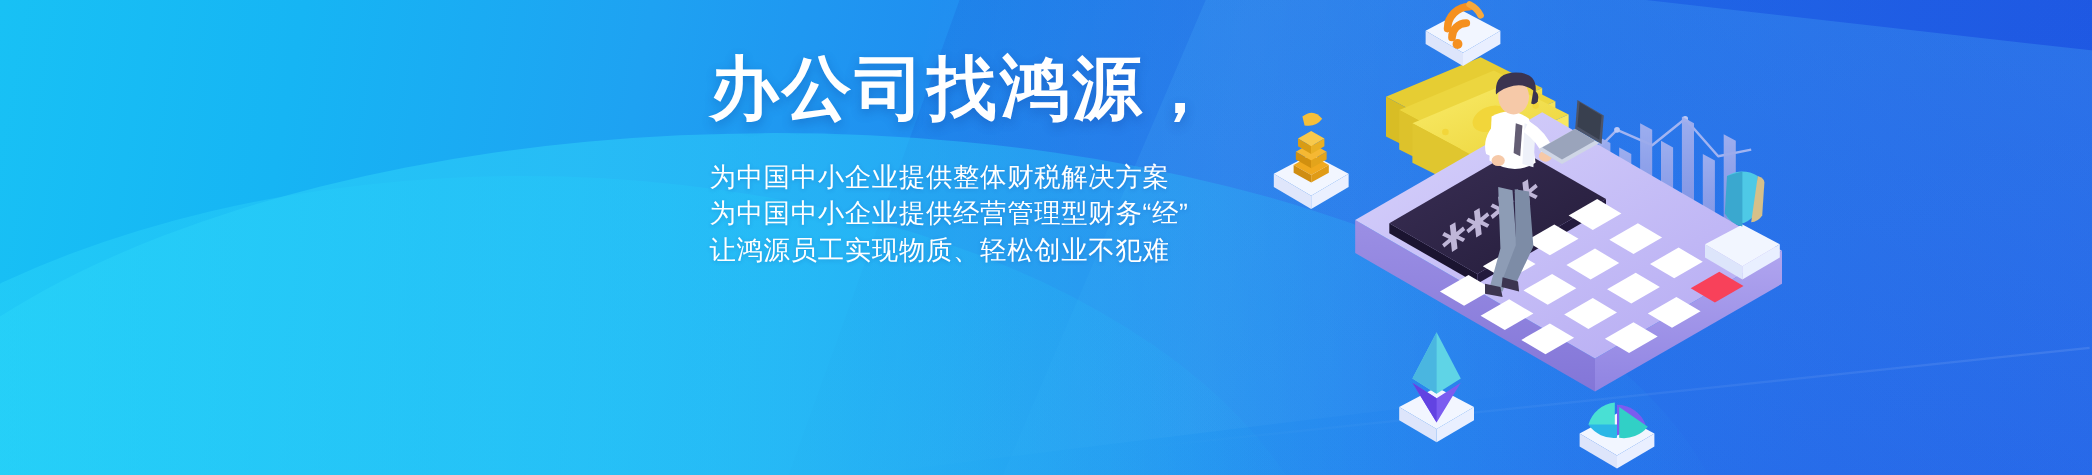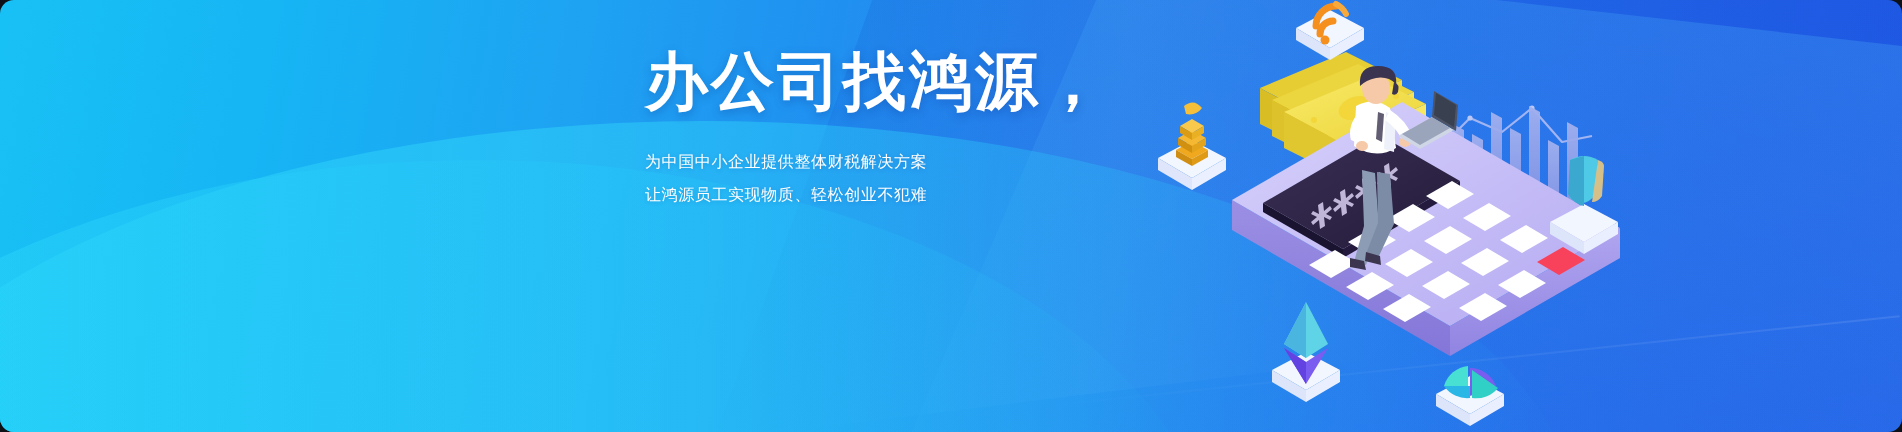--- a/index.html
+++ b/index.html
@@ -4,21 +4,20 @@
 <style>
   * { margin:0; padding:0; box-sizing:border-box; }
   html,body { background:#0d1117; }
   body { font-family:"Liberation Sans","DejaVu Sans",sans-serif; }
 
   .banner{
     position:relative;
     width:1902px; height:432px;
     overflow:hidden;
     background:linear-gradient(100deg,#18c1f5 0%,#16b5f4 14%,#1ea2f2 30%,#2183ef 52%,#2270ec 70%,#2160e8 88%,#2059e6 100%);
-    border-radius:14px;
   }
 
   
   .bg-layer{position:absolute;inset:0;overflow:hidden;pointer-events:none;}
 
   
   .bg-diag-light{
     position:absolute; left:-6%; top:-30%; width:130%; height:120%;
     background:linear-gradient(105deg,rgba(255,255,255,0) 38%,rgba(255,255,255,.055) 50%,rgba(255,255,255,0) 62%);
     transform:rotate(-7deg);
@@ -68,21 +67,21 @@
     font-weight:700;
     letter-spacing:3px;
     text-shadow:0 3px 10px rgba(10,50,140,.30);
     white-space:nowrap;
   }
   .headline-2{ letter-spacing:3px; }
 
   .sub{
     margin-top:27px;
     color:#ffffff;
-    font-size:16px;
+    font-size:24px;
     line-height:33px;
     letter-spacing:.6px;
     font-weight:500;
     text-shadow:0 1px 4px rgba(10,50,140,.22);
     white-space:nowrap;
   }
 
   
   .illus{
     position:absolute; left:1150px; top:0; width:500px; height:432px; z-index:5;
@@ -100,20 +99,21 @@
     <div class="bg-wedge-dark"></div>
     <div class="bg-swoosh"></div>
     <div class="bg-swoosh2"></div>
     <div class="bg-stroke"></div>
   </div>
 
   <div class="copy">
     <div class="headline">办公司找鸿源，</div>
     <div class="sub">
       <div>为中国中小企业提供整体财税解决方案</div>
+      <div>为中国中小企业提供经营管理型财务“经”</div>
       <div>让鸿源员工实现物质、轻松创业不犯难</div>
     </div>
   </div>
 
   <div class="illus">
     <svg viewBox="0 0 500 432" xmlns="http://www.w3.org/2000/svg">
       <defs>
         <linearGradient id="calcTop" x1="0" y1="0" x2="1" y2="1">
           <stop offset="0" stop-color="#d7d2fb"></stop>
             <stop offset="1" stop-color="#b4a9f2"></stop>

